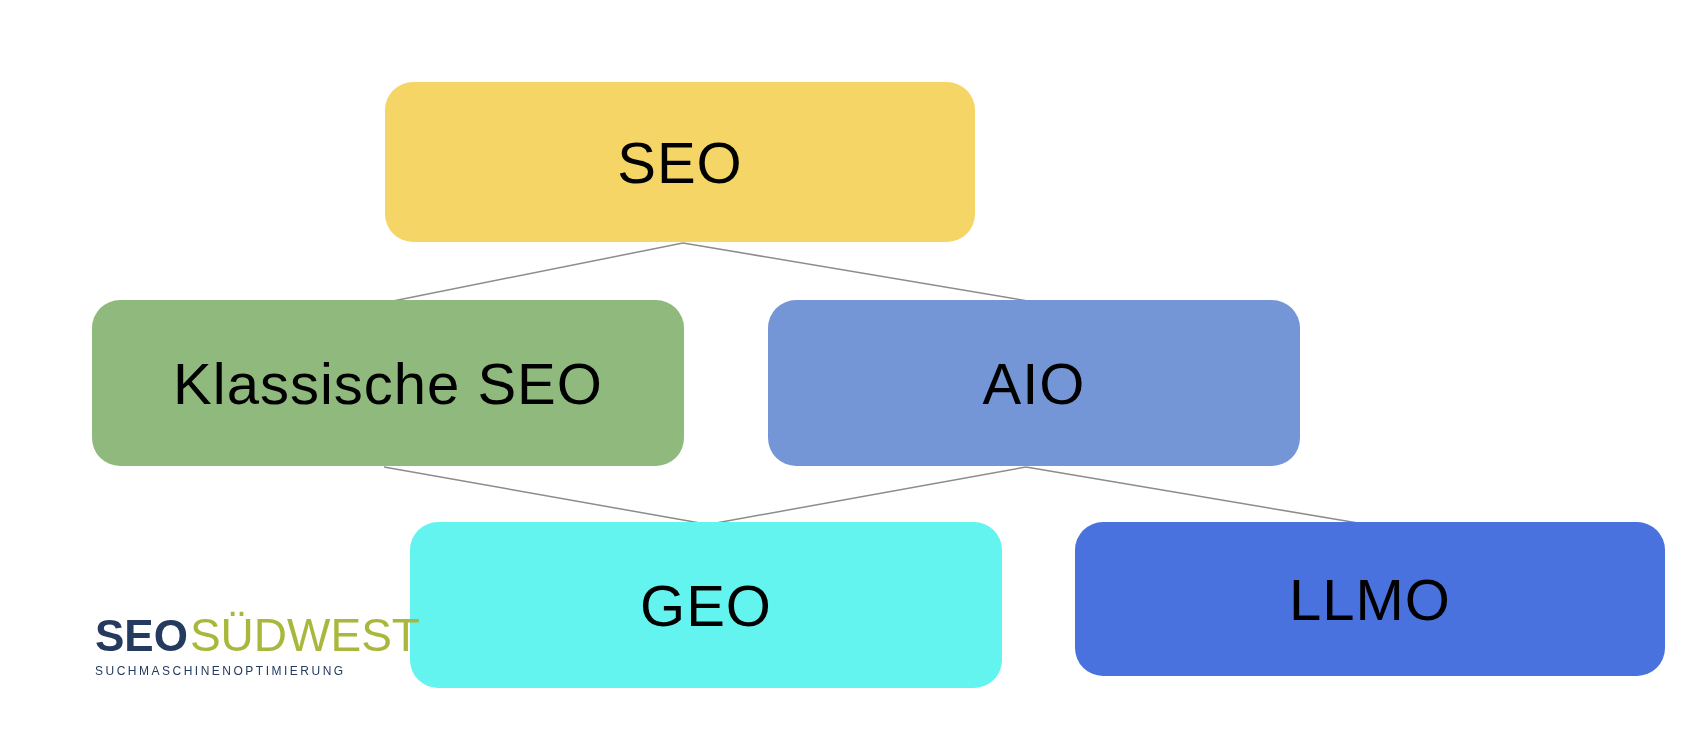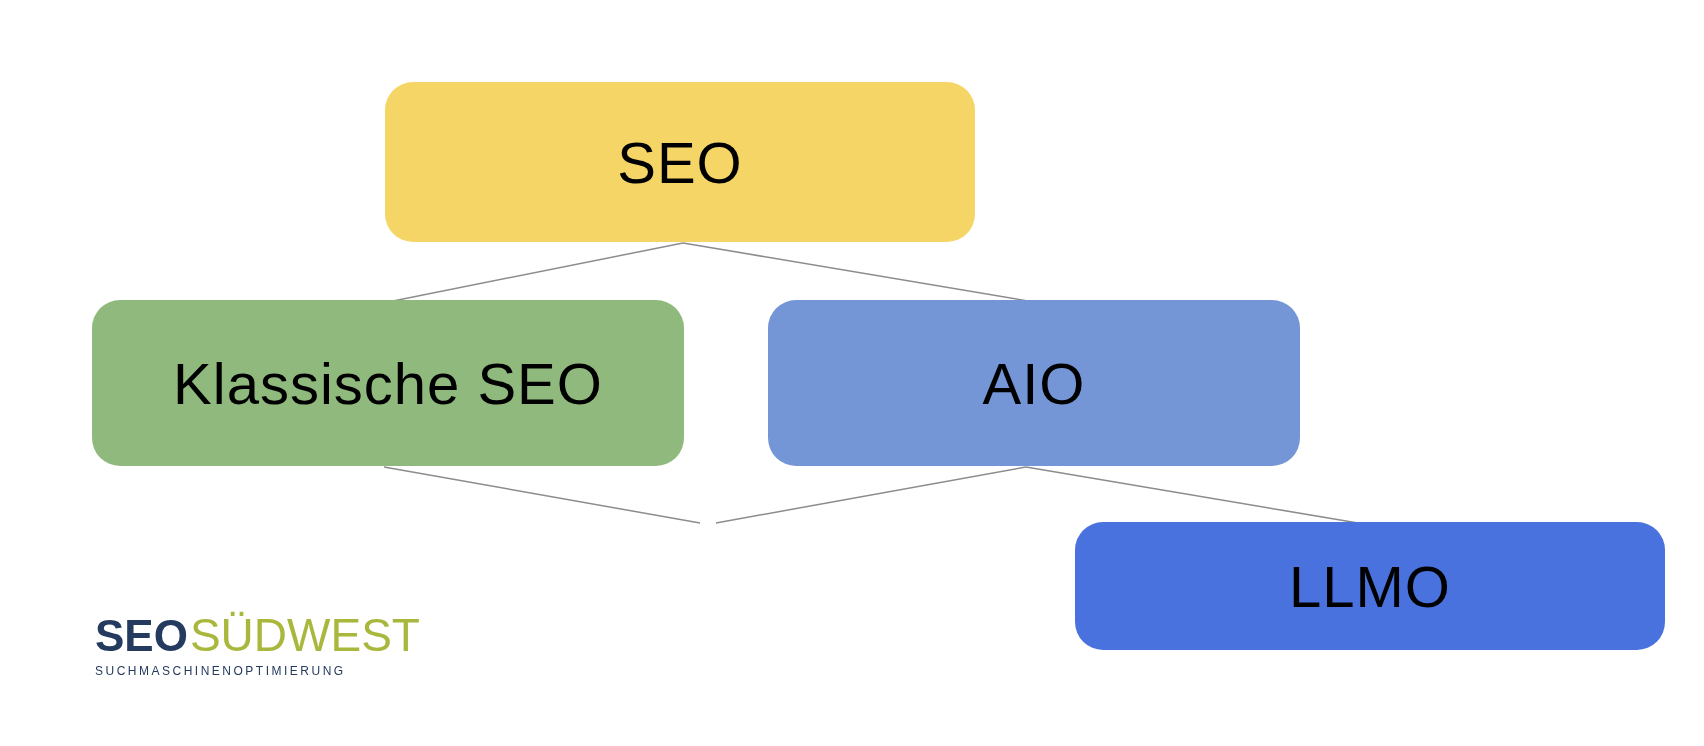--- a/index.html
+++ b/index.html
@@ -32,21 +32,21 @@
     color: #000000;
     font-size: 58px;
     font-weight: 400;
     letter-spacing: 1px;
     text-align: center;
   }
   #node-seo            { left: 385px;  top: 82px;  width: 590px; height: 160px; }
   #node-klassische-seo { left: 92px;   top: 300px; width: 592px; height: 166px; }
   #node-aio            { left: 768px;  top: 300px; width: 532px; height: 166px; }
   #node-geo            { left: 410px;  top: 522px; width: 592px; height: 166px; }
-  #node-llmo           { left: 1075px; top: 522px; width: 590px; height: 128px; }
+  #node-llmo           { left: 1075px; top: 522px; width: 590px; height: 154px; }
 
   .logo {
     position: absolute;
     left: 95px;
     top: 612px;
     width: 260px;
   }
   .logo-line1 {
     display: flex;
     align-items: baseline;
@@ -98,20 +98,23 @@
   </div>
 
   <div class="node" id="node-klassische-seo" style="background-color: rgb(143, 185, 125);">
     <span>Klassische SEO</span>
   </div>
 
   <div class="node" id="node-aio" style="background-color: rgb(116, 149, 214);">
     <span>AIO</span>
   </div>
 
+  <div class="node" id="node-geo" style="background-color: rgb(99, 244, 239);">
+    <span>GEO</span>
+  </div>
 
   <div class="node" id="node-llmo" style="background-color: rgb(74, 114, 222);">
     <span>LLMO</span>
   </div>
 
   <div class="logo">
     <div class="logo-line1">
       <span class="logo-seo">SEO</span>
       <span class="logo-sudwest">SÜDWEST</span>
     </div>

